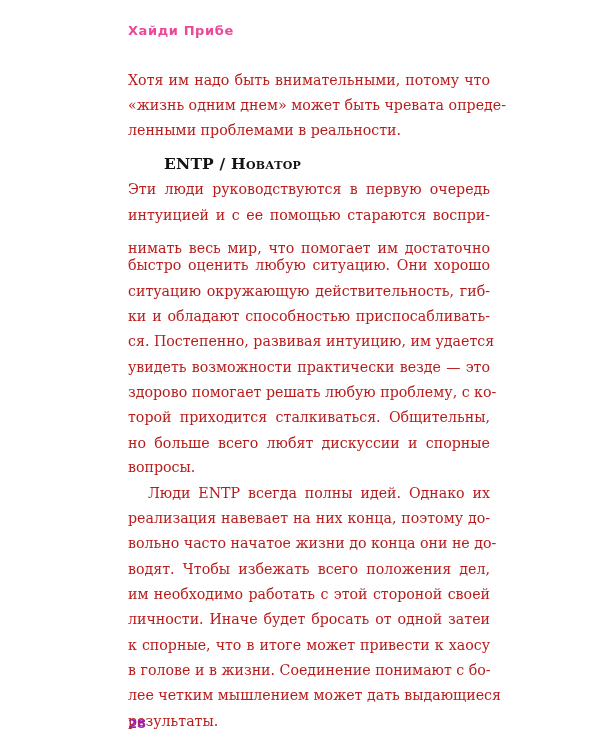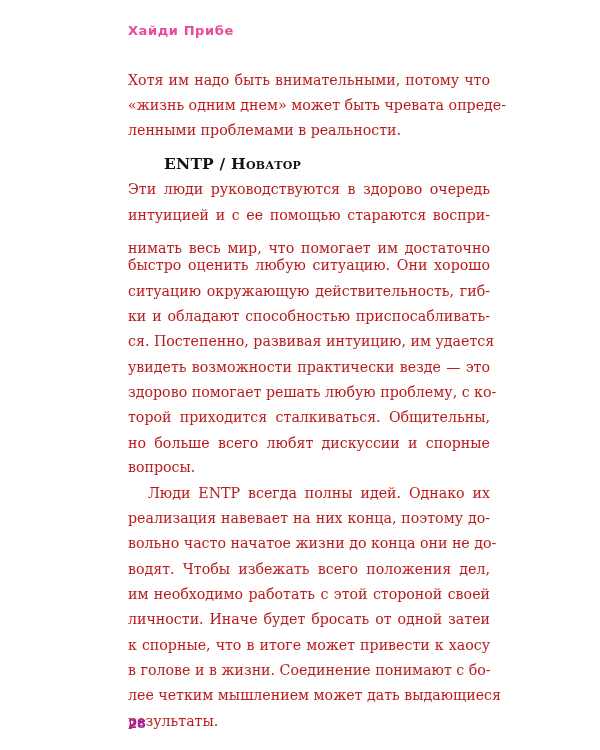--- a/index.html
+++ b/index.html
@@ -85,21 +85,21 @@
 
   <div>
     <div class="line" style="top:68px">Хотя им надо быть внимательными, потому что</div>
     <div class="line" style="top:93px">«жизнь одним днем» может быть чревата опреде-</div>
     <div class="line last" style="top:118px">ленными проблемами в реальности.</div>
   </div>
 
   <div class="heading"><span>ENTP / </span><span class="smallcaps">Новатор</span></div>
 
   <div>
-    <div class="line" style="top:177px">Эти люди руководствуются в здорово очередь</div>
+    <div class="line" style="top:177px">Эти люди руководствуются в первую очередь</div>
     <div class="line" style="top:202.5px">интуицией и с ее помощью стараются воспри-</div>
     <div class="line" style="top:236px">нимать весь мир, что помогает им достаточно</div>
     <div class="line" style="top:253px">быстро оценить любую ситуацию. Они хорошо</div>
     <div class="line" style="top:278.5px">ситуацию окружающую действительность, гиб-</div>
     <div class="line" style="top:304px">ки и обладают способностью приспосабливать-</div>
     <div class="line" style="top:329px">ся. Постепенно, развивая интуицию, им удается</div>
     <div class="line" style="top:354.5px">увидеть возможности практически везде — это</div>
     <div class="line" style="top:380px">здорово помогает решать любую проблему, с ко-</div>
     <div class="line" style="top:405px">торой приходится сталкиваться. Общительны,</div>
     <div class="line" style="top:430.5px">но больше всего любят дискуссии и спорные</div>

